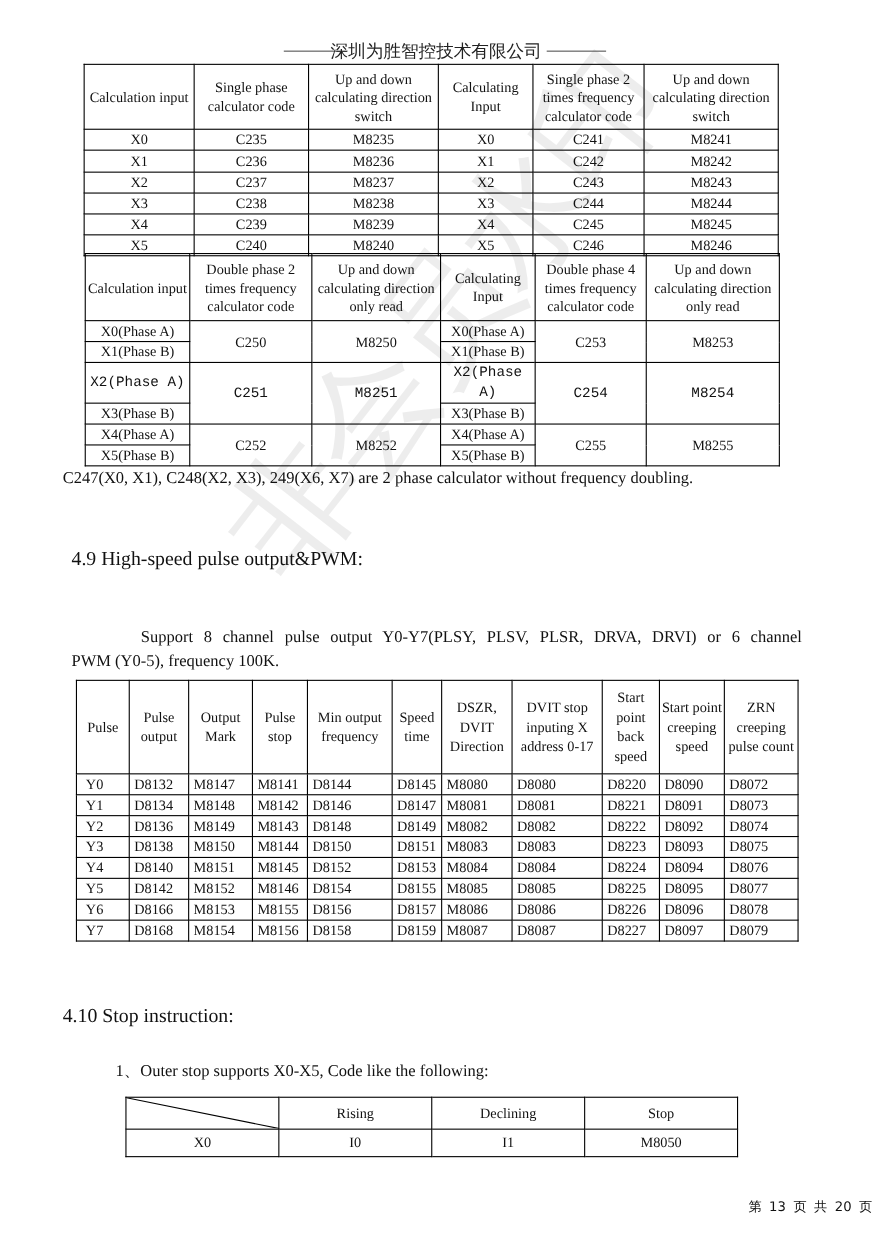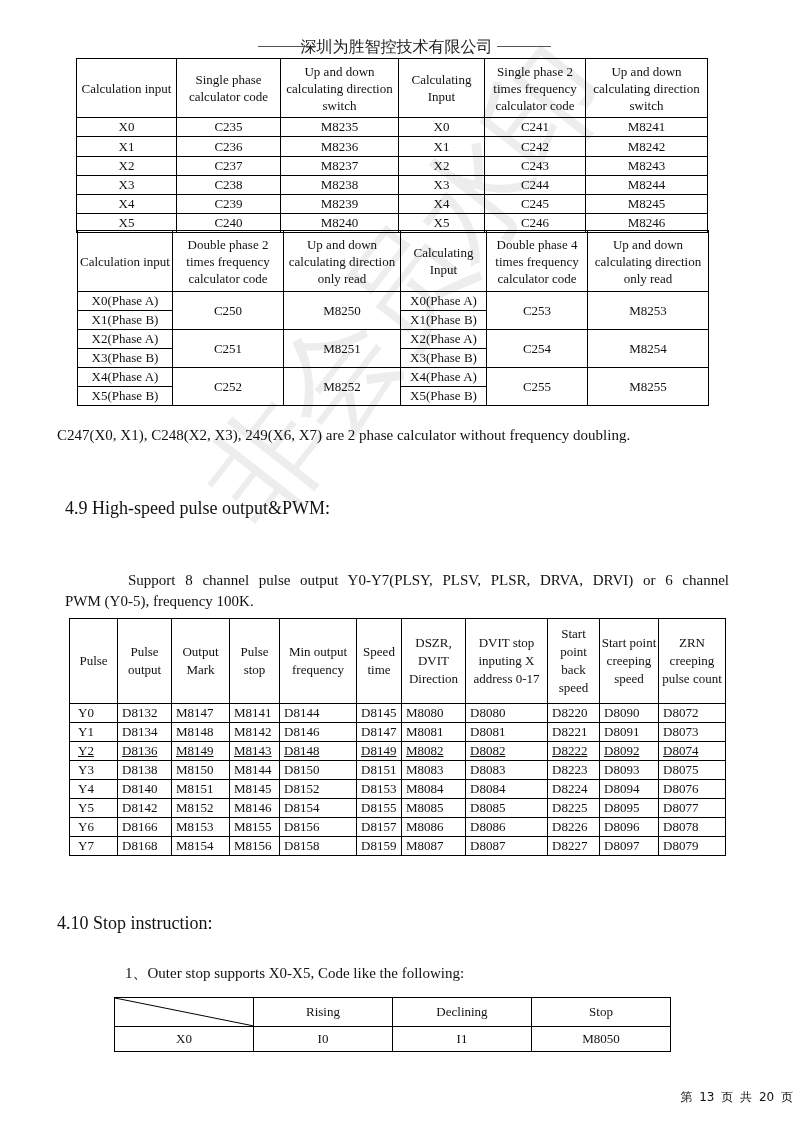--- a/index.html
+++ b/index.html
@@ -137,21 +137,21 @@
     <td rowspan="2">M8250</td>
     <td>X0(Phase A)</td>
     <td rowspan="2">C253</td>
     <td rowspan="2">M8253</td>
   </tr>
   <tr style="height:19px;">
     <td>X1(Phase B)</td>
     <td>X1(Phase B)</td>
   </tr>
 
-  <tr style="height:19px;">
+  <tr style="height:19px;font-family:Liberation Mono, monospace;">
     <td>X2(Phase A)</td>
     <td rowspan="2">C251</td>
     <td rowspan="2">M8251</td>
     <td>X2(Phase A)</td>
     <td rowspan="2">C254</td>
     <td rowspan="2">M8254</td>
   </tr>
   <tr style="height:19px;">
     <td>X3(Phase B)</td>
     <td>X3(Phase B)</td>
@@ -225,21 +225,21 @@
         <td>M8148</td>
         <td>M8142</td>
         <td>D8146</td>
         <td>D8147</td>
         <td>M8081</td>
         <td>D8081</td>
         <td>D8221</td>
         <td>D8091</td>
         <td>D8073</td>
   </tr>
-  <tr class="data" style="height:19px;text-decoration:underline;">
+  <tr class="data" style="height:19px;">
     <td class="c0">Y2</td>
         <td>D8136</td>
         <td>M8149</td>
         <td>M8143</td>
         <td>D8148</td>
         <td>D8149</td>
         <td>M8082</td>
         <td>D8082</td>
         <td>D8222</td>
         <td>D8092</td>
@@ -307,21 +307,21 @@
         <td>M8087</td>
         <td>D8087</td>
         <td>D8227</td>
         <td>D8097</td>
         <td>D8079</td>
   </tr>
 </tbody>
   </table>
 
 <div class="heading" style="left:57px;top:913px;">4.10 Stop instruction:</div>
-<div class="para" style="left:105px;top:964px;margin-left:20px;">1、Outer stop supports X0-X5, Code like the following:</div>
+<div class="para" style="left:105px;top:964px;">1、Outer stop supports X0-X5, Code like the following:</div>
 
 <table style="left:114px;top:997px;width:556px;">
   <colgroup>
     <col style="width:139px">
       <col style="width:139px">
       <col style="width:139px">
       <col style="width:139px">
   </colgroup>
   <tbody>
       <tr style="height:28px;">

